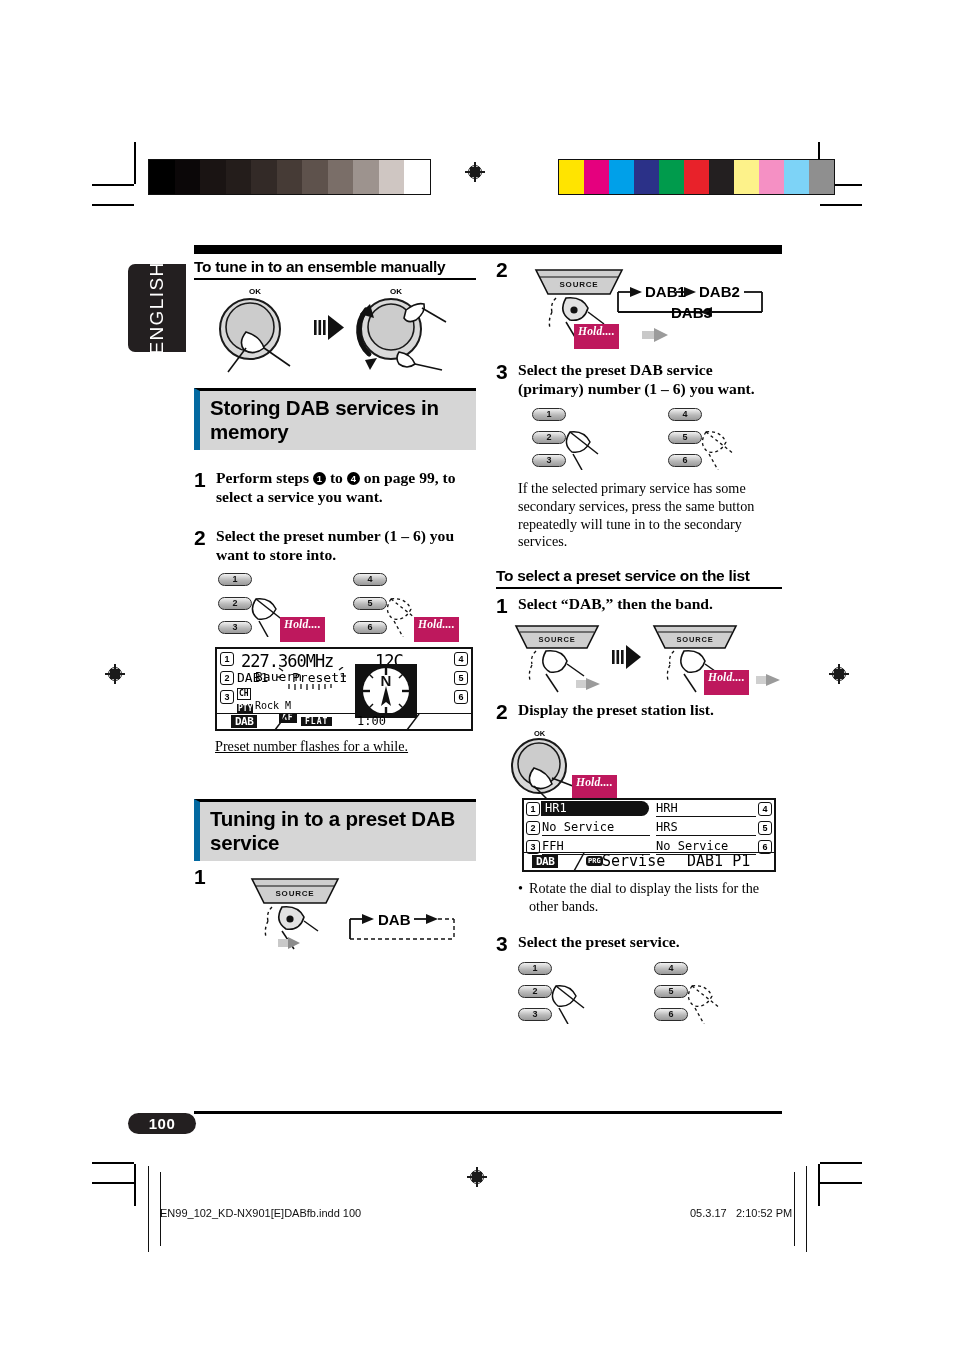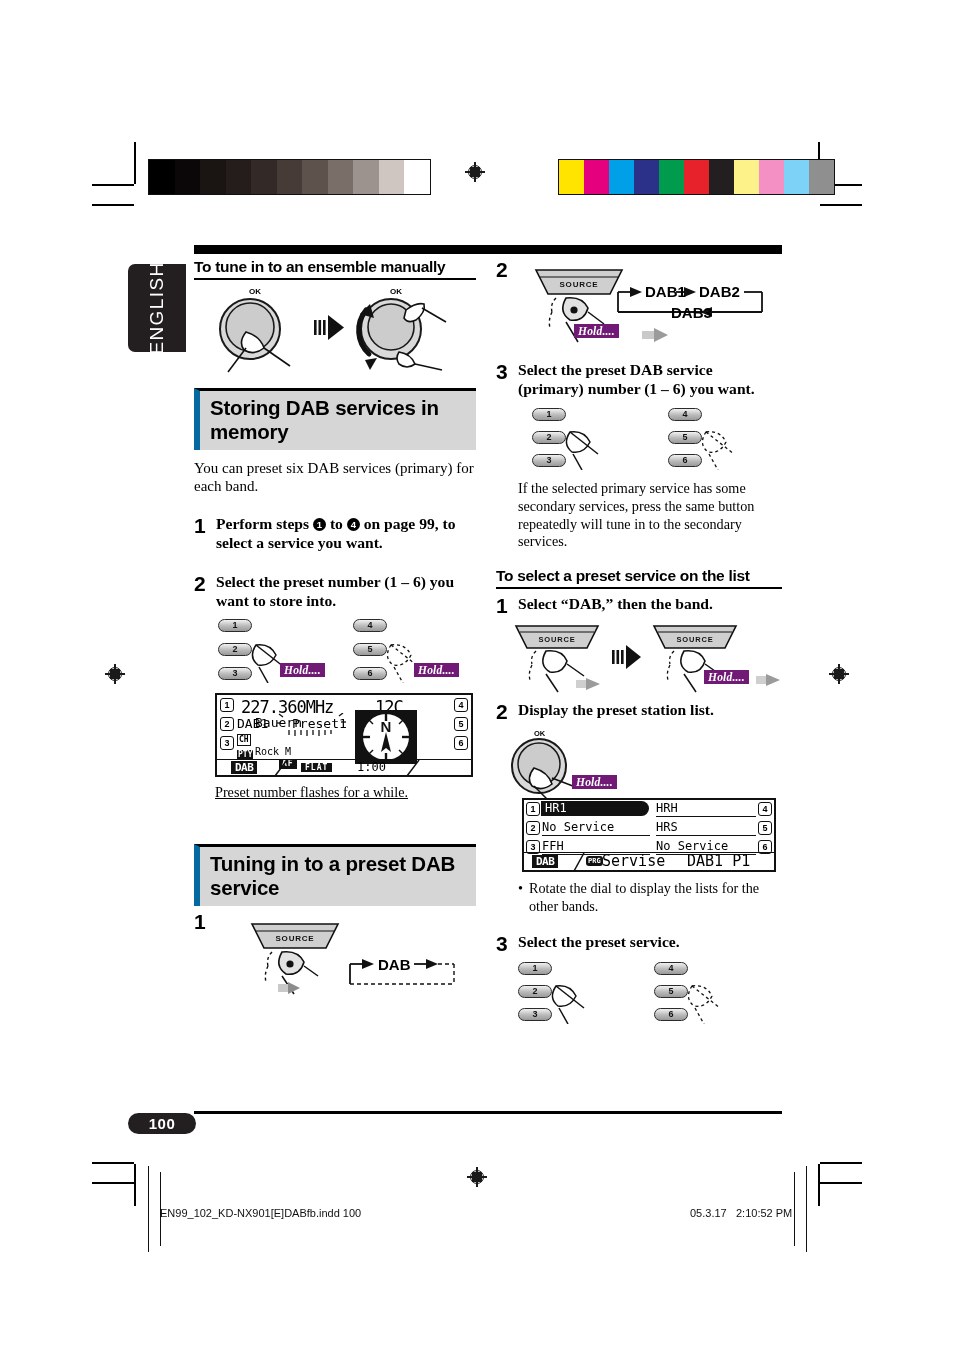--- a/index.html
+++ b/index.html
@@ -83,23 +83,23 @@
   
   .presets { position:relative; height:74px; margin-top:9px; }
   .pbtn {
     position:absolute; width:34px; height:13px; border-radius:7px;
     background:linear-gradient(#f2f2f2,#b9b9b9 55%,#9a9a9a);
     border:1.2px solid #2b2b2b;
     font-family:"Liberation Sans", sans-serif; font-weight:bold;
     font-size:9px; text-align:center; line-height:11px; color:#111;
   }
   .hold {
-    position:absolute; background:#701a75; color:#fff;
+    position:absolute; background:#be185d; color:#fff;
     font-family:"Liberation Serif", serif; font-style:italic; font-weight:bold;
-    font-size:11.5px; padding:1px 4px 1px 4px; letter-spacing:0.2px;
+    font-size:11.5px; padding:1px 4px 12px 4px; letter-spacing:0.2px;
   }
 
   
   .lcd {
     position:relative; border:2px solid #111; background:#fff;
     font-family:"DejaVu Sans Mono", monospace;
   }
   .lcdnum {
     position:absolute; width:14px; height:14px; border:1.4px solid #111; border-radius:3px;
     font-family:"Liberation Sans", sans-serif; font-size:9px; font-weight:bold;
@@ -233,21 +233,20 @@
         <line x1="228" y1="26" x2="252" y2="40" stroke="#111" stroke-width="1.6"></line>
         <path d="M205 70 q12 2 16 12 q-8 6 -16 0 q-4 -6 0 -12 z" fill="#fff" stroke="#111" stroke-width="1.6"></path>
         <line x1="221" y1="82" x2="248" y2="88" stroke="#111" stroke-width="1.6"></line>
       </svg>
     </div>
 
     <div class="bandhdr" style="margin-top:14px;">
       <span>Storing DAB services in memory</span>
     </div>
 
-    <p class="body" style="margin-top:9px;">You can preset six DAB services (primary) for each band.</p>
 
     <div class="step" style="margin-top:18px;">
       <div class="num">1</div>
       <div class="txt">
         <span>Perform steps</span>
         <span class="cnum">1</span>
         <span>to</span>
         <span class="cnum">4</span>
         <span>on page 99, to select a service you want.</span>
       </div>

